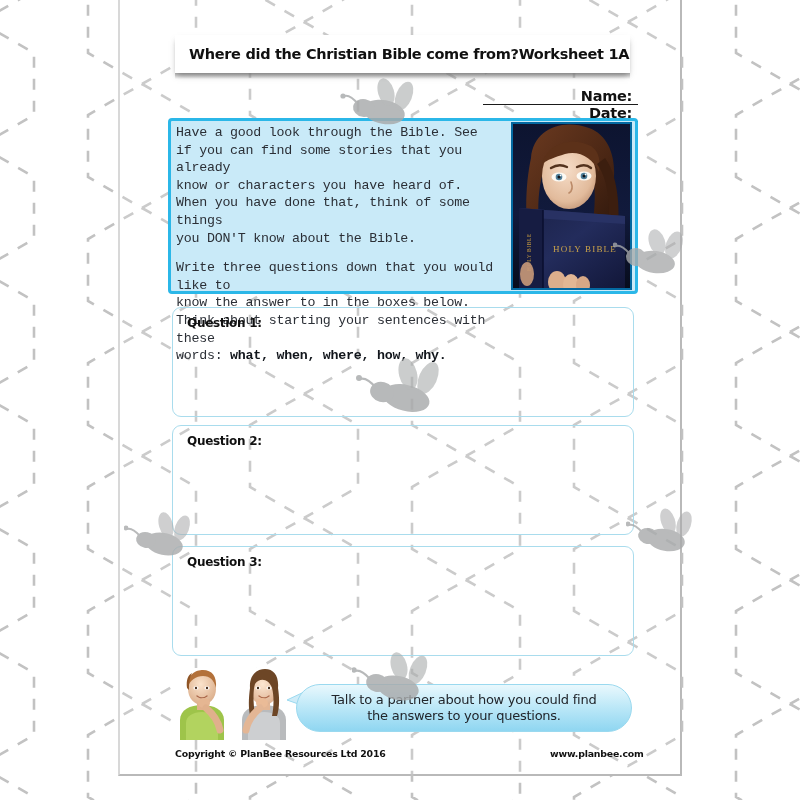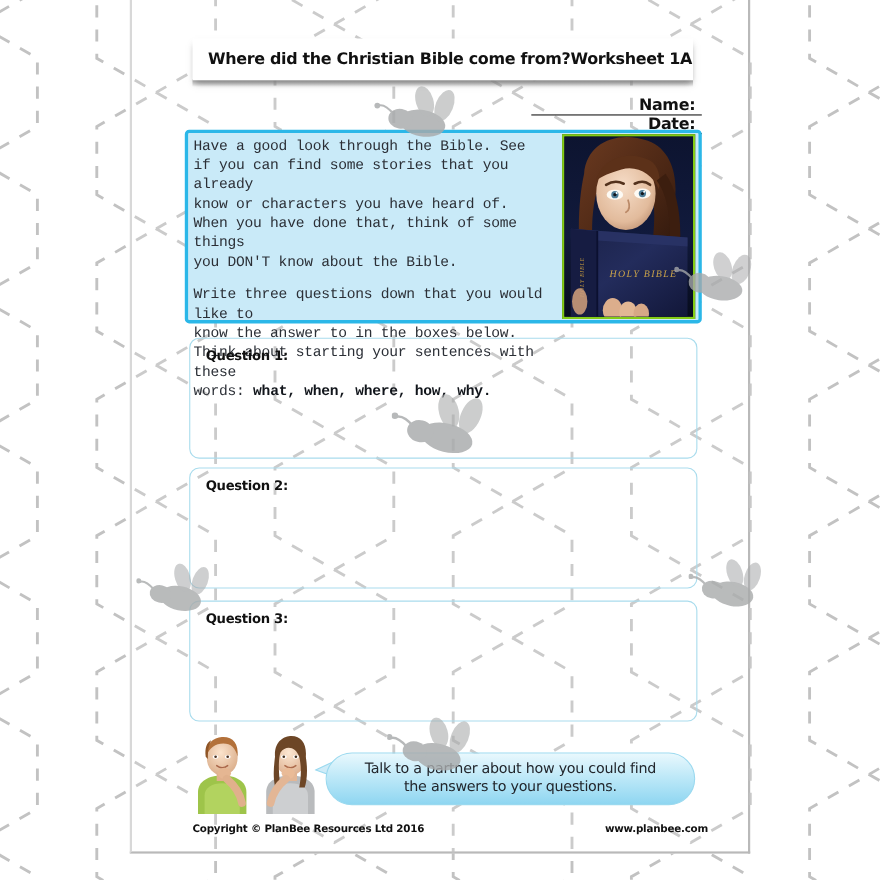--- a/index.html
+++ b/index.html
@@ -76,22 +76,22 @@
     font-family:Liberation Mono, monospace;
     font-size:13.3px;line-height:17.6px;color:#2b2f36;
     letter-spacing:-.25px;
   }
   #infotext .sp{display:block;height:12px;}
   #infotext b{font-weight:bold;color:#11151b;}
 
   
   #photo{
     left:511px;top:122px;width:121px;height:168px;
-    border:2px solid #84cc16;box-sizing:border-box;
-    overflow:hidden;background:#0a1024;font-style:italic;
+    border:2px solid #0369a1;box-sizing:border-box;
+    overflow:hidden;background:#0a1024;
   }
 
   
   .qbox{
     left:172px;width:462px;
     background:transparent;
     border:1.6px solid #a9dced;
     border-radius:9px;
     box-sizing:border-box;
   }

